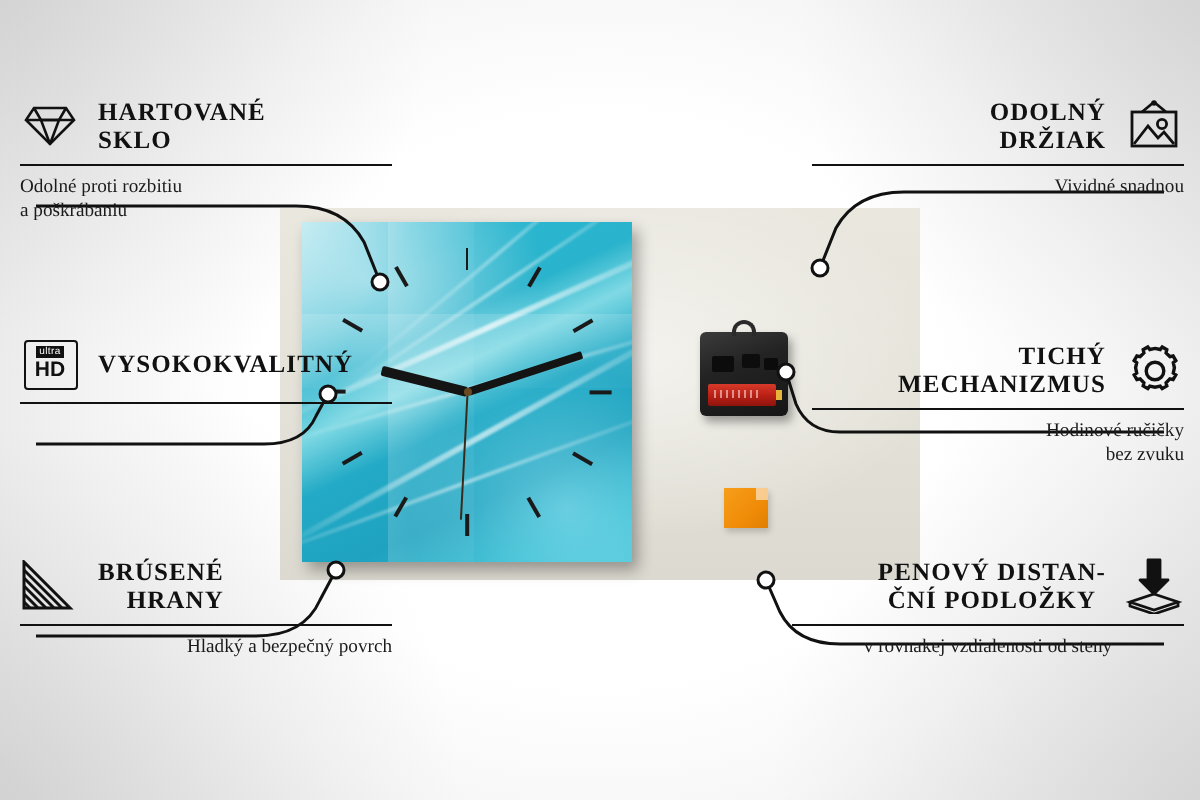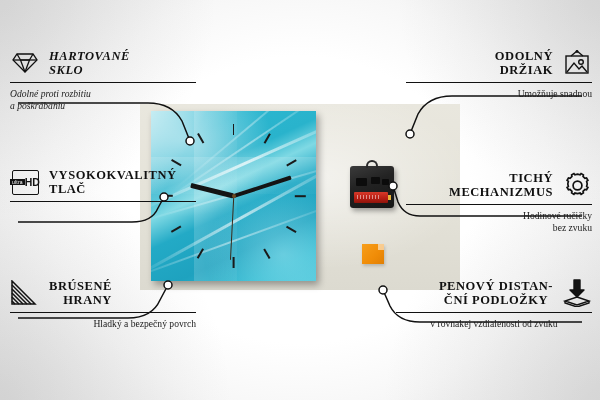--- a/index.html
+++ b/index.html
@@ -254,21 +254,21 @@
     color: #1b1b1b;
     font-family: "Liberation Serif", serif;
   }
 
   
   .hd-badge {
     width: 27px; height: 25px;
     border: 1.6px solid #111;
     border-radius: 2px;
     display:flex;
-    flex-direction:row;
+    flex-direction:column;
     align-items:center;
     justify-content:center;
     line-height:1;
   }
   .hd-badge .u {
     font-size: 5px;
     letter-spacing: .2px;
     background:#111;
     color:#fff;
     padding: 0.5px 2px;
@@ -377,21 +377,21 @@
       <div class="slot-b"></div>
       <div class="slot-c"></div>
       <div class="battery">
         <div class="lbl"></div>
       </div>
     </div>
 
     <div class="foam"></div>
   </div>
 
-  <div class="callout left" style="top:48px;font-style:italic;">
+  <div class="callout left" style="top:48px;">
     <div class="co-head">
       <div class="co-icon">
         <svg width="28" height="24" viewBox="0 0 28 24" fill="none" stroke="#111" stroke-width="1.3">
           <path d="M6 3 H22 L26 9 L14 21 L2 9 Z"></path>
           <path d="M2 9 H26"></path>
           <path d="M6 3 L9.5 9 L14 21"></path>
           <path d="M22 3 L18.5 9 L14 21"></path>
           <path d="M9.5 9 H18.5"></path>
         </svg>
       </div>
@@ -410,21 +410,20 @@
   <div class="callout left" style="top:167px;">
     <div class="co-head">
       <div class="co-icon">
         <div class="hd-badge">
           <span class="u">ultra</span>
           <span class="h">HD</span>
         </div>
       </div>
       <div class="co-title">
         <div>VYSOKOKVALITNÝ</div>
-        <div>TLAČ</div>
       </div>
     </div>
     <div class="co-rule"></div>
   </div>
 
   <div class="callout left" style="top:278px;text-align:right;">
     <div class="co-head">
       <div class="co-icon">
         <svg width="28" height="26" viewBox="0 0 28 26" fill="none" stroke="#111" stroke-width="1.5">
           <path d="M1 1 L1 24 L24 24 Z" fill="none"></path>
@@ -457,21 +456,21 @@
           <path d="M5 23 L12 14 L17 20 L20 17 L25 23"></path>
         </svg>
       </div>
       <div class="co-title">
         <div>ODOLNÝ</div>
         <div>DRŽIAK</div>
       </div>
     </div>
     <div class="co-rule"></div>
     <div class="co-desc">
-      <div>Umožňuje snadnou</div>
+      <div>Vividné snadnou</div>
     </div>
   </div>
 
   <div class="callout right" style="top:170px;">
     <div class="co-head">
       <div class="co-icon">
         <svg width="29" height="29" viewBox="0 0 29 29" fill="none" stroke="#111" stroke-width="1.7">
           <path d="M14.5 3.2 l2.6 .55 1.0 -1.25 2.3 1.35 -.35 1.6 1.9 1.9 1.6 -.35 1.35 2.3 -1.25 1.0 .55 2.6 -.55 2.6 1.25 1.0 -1.35 2.3 -1.6 -.35 -1.9 1.9 .35 1.6 -2.3 1.35 -1.0 -1.25 -2.6 .55 -2.6 -.55 -1.0 1.25 -2.3 -1.35 .35 -1.6 -1.9 -1.9 -1.6 .35 -1.35 -2.3 1.25 -1.0 -.55 -2.6 .55 -2.6 -1.25 -1.0 1.35 -2.3 1.6 .35 1.9 -1.9 -.35 -1.6 2.3 -1.35 1.0 1.25 z"></path>
           <circle cx="14.5" cy="14.5" r="4.4"></circle>
         </svg>
@@ -497,17 +496,17 @@
           <path d="M3 22 L3 24 L15 28 L27 24 L27 22"></path>
         </svg>
       </div>
       <div class="co-title">
         <div>PENOVÝ DISTAN-</div>
         <div>ČNÍ PODLOŽKY</div>
       </div>
     </div>
     <div class="co-rule"></div>
     <div class="co-desc">
-      <div>v rovnakej vzdialenosti od zvuku</div>
+      <div>v rovnakej vzdialenosti od steny</div>
     </div>
   </div>
 
 </div>
 
 </body></html>

